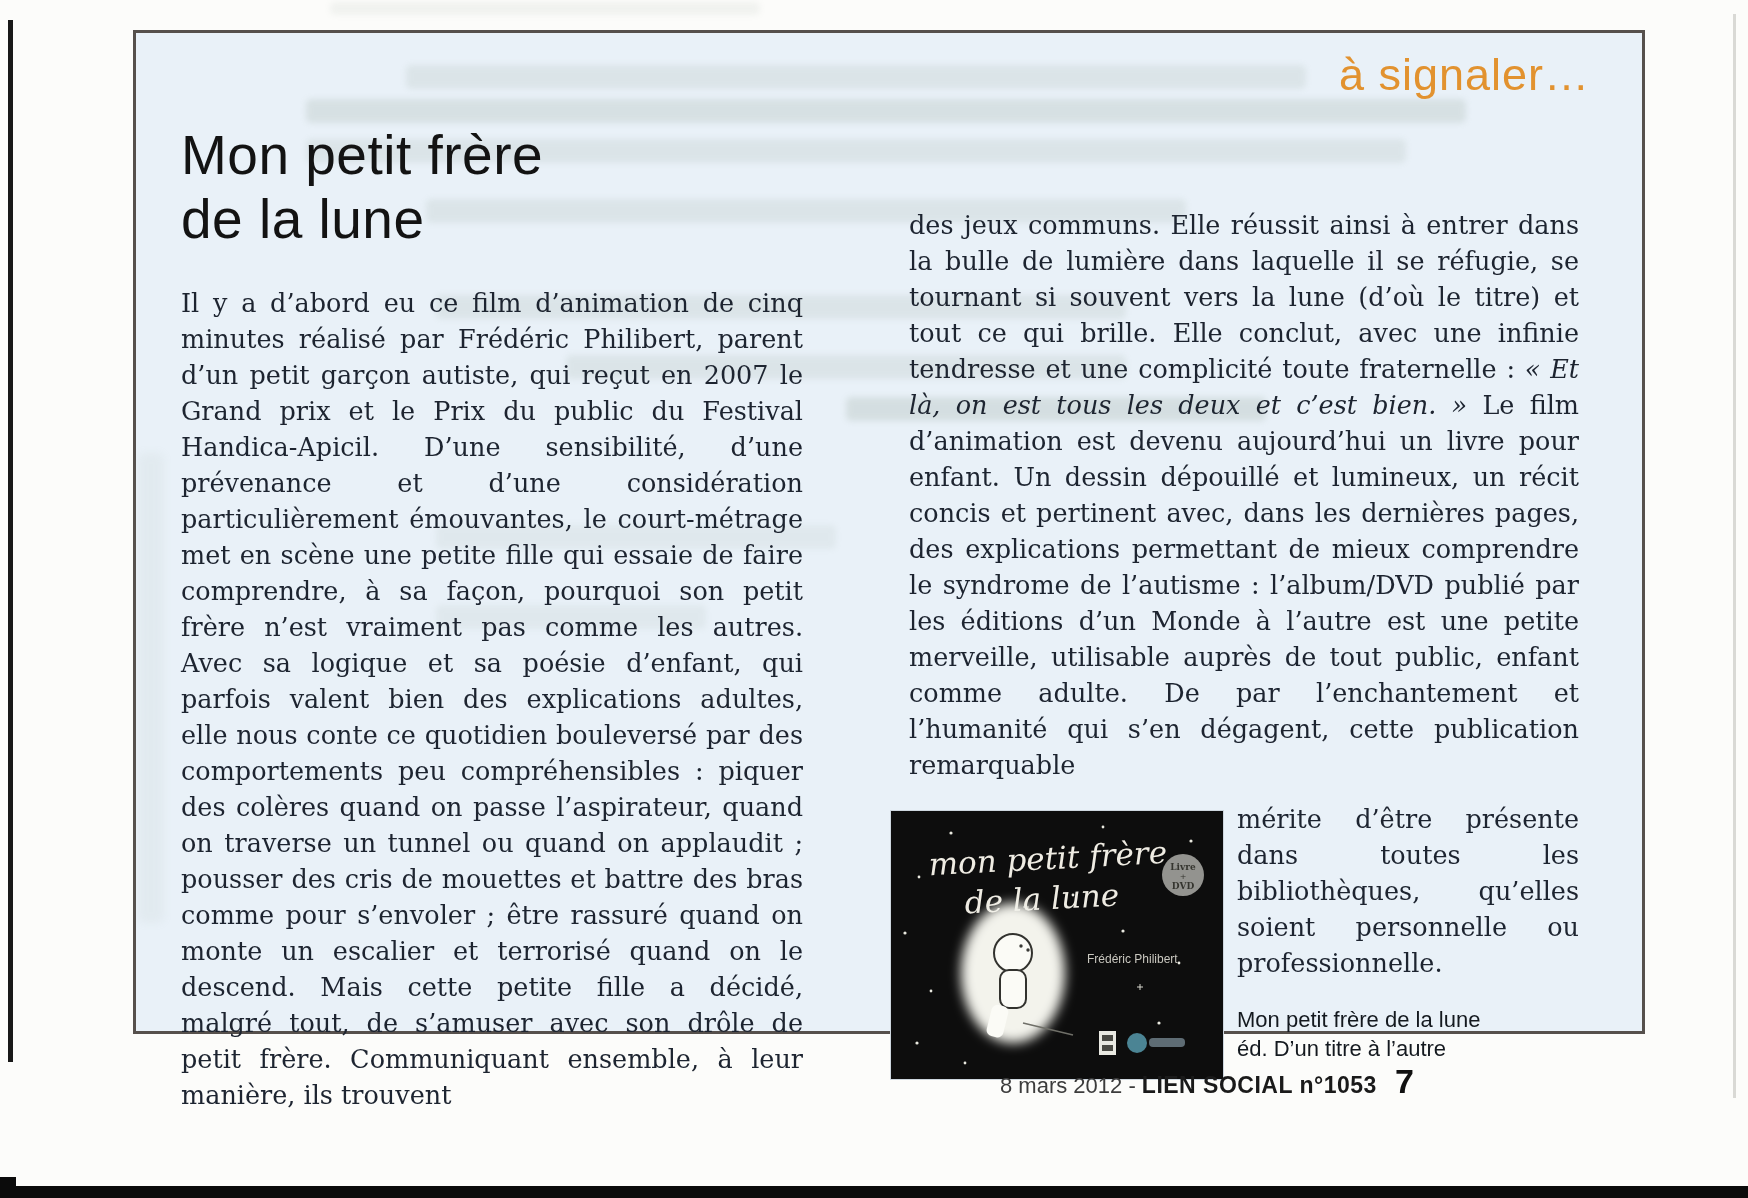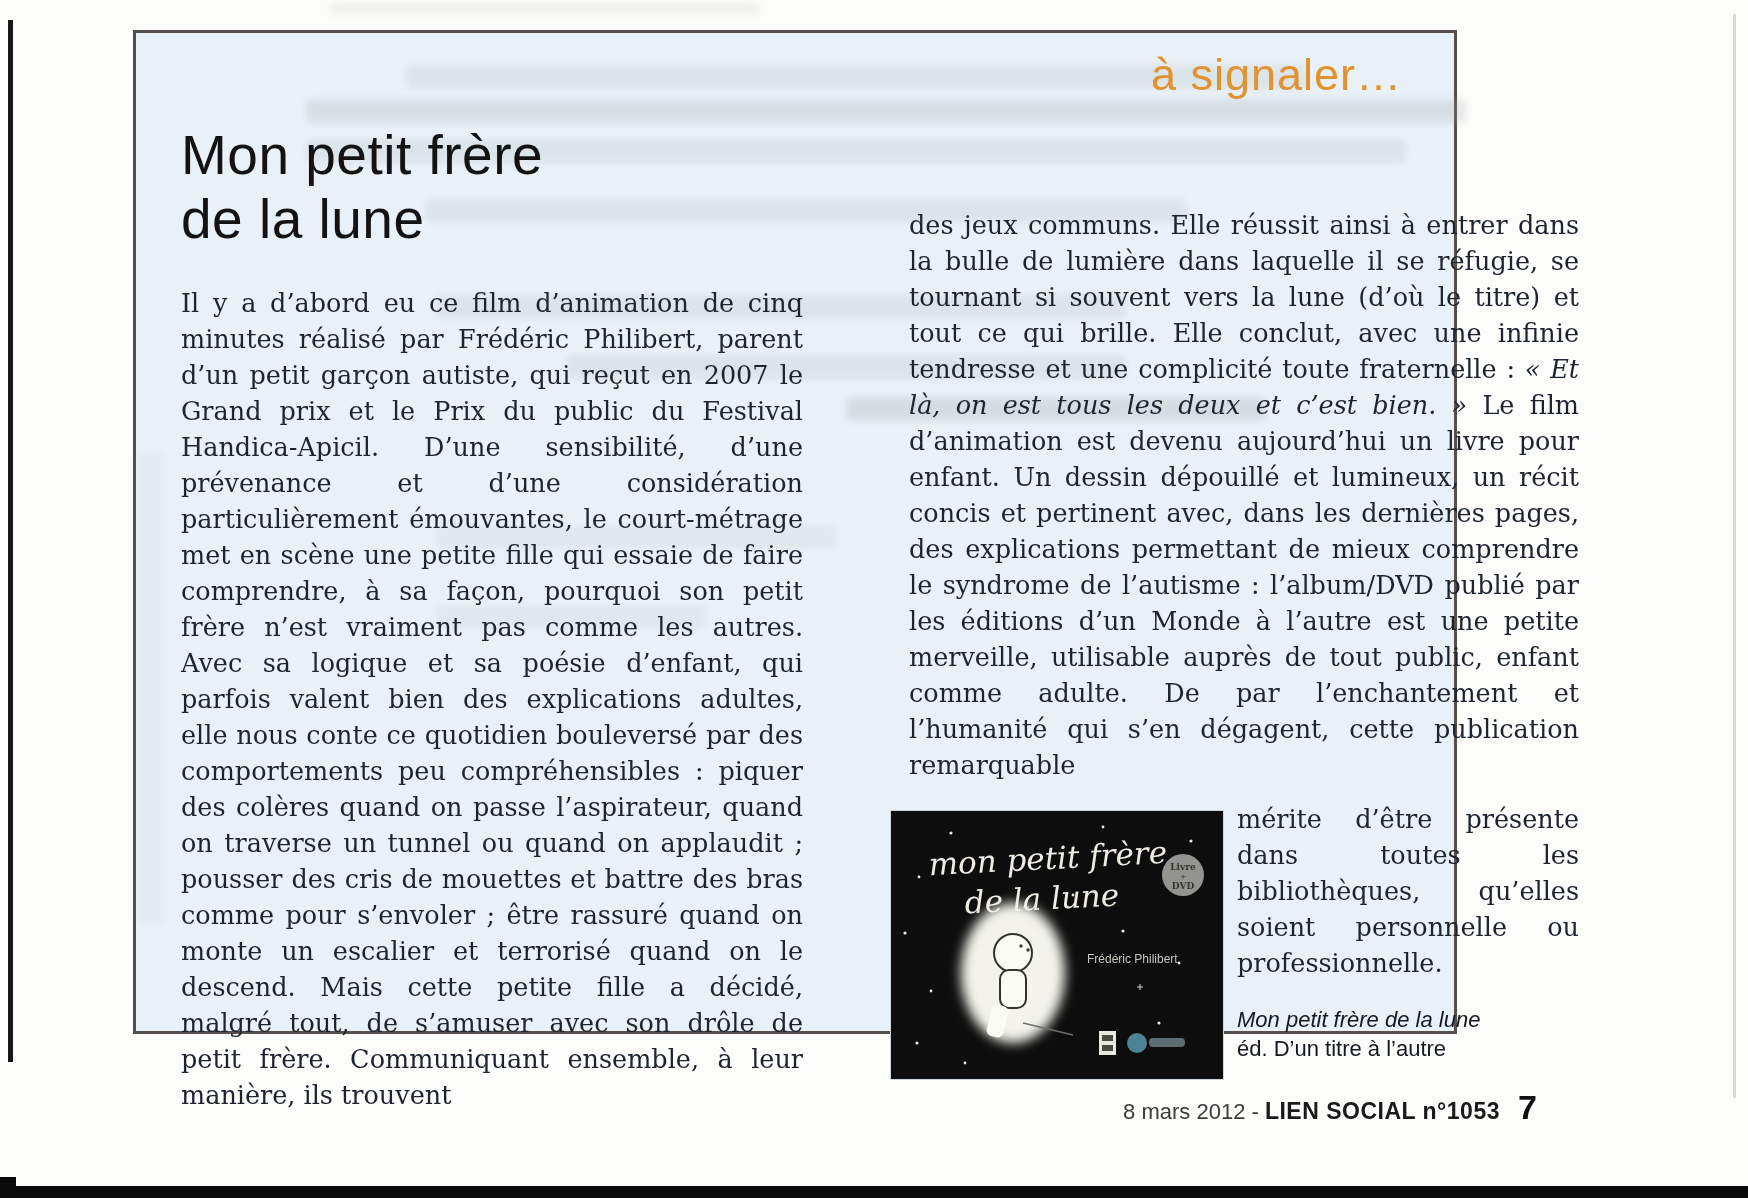--- a/index.html
+++ b/index.html
@@ -10,21 +10,21 @@
   }
   
   .scan-left-line   { position:absolute; left:8px;  top:20px;  width:5px;  height:1042px; background:#181818; }
   .scan-right-line  { position:absolute; left:1733px; top:14px; width:3px; height:1084px; background:#d9d9d5; }
   .scan-bottom-bar  { position:absolute; left:0; top:1186px; width:1748px; height:12px; background:#0b0b0b; }
   .scan-bottom-notch{ position:absolute; left:0; top:1177px; width:16px; height:11px; background:#0b0b0b; }
   .bleed { position:absolute; background:#8fa092; opacity:.15; filter:blur(3px); border-radius:5px; height:24px; }
 
   
   .article-box {
-    position:absolute; left:133px; top:30px; width:1324px; height:1004px;
+    position:absolute; left:133px; top:30px; width:1512px; height:1004px;
     background:#e9f1f8; border:3px solid #56504c; box-sizing:border-box;
   }
   .section-label {
     position:absolute; top:16px; right:52px;
     font-size:45px; letter-spacing:1px; color:#e2922f; font-weight:400;
   }
   .article-title {
     position:absolute; left:45px; top:90px;
     font-size:55px; line-height:64px; font-weight:500; color:#131313;
     letter-spacing:.5px;
@@ -43,24 +43,24 @@
   .wrap-zone { margin-top:0; }
   .book-cover {
     float:left; width:332px; height:268px; margin:10px 14px 4px 0;
     box-shadow:0 0 0 1px #cdd6de;
   }
   .caption {
     margin-top:24px;
     font-family:"Liberation Sans", sans-serif;
     font-size:22px; line-height:29px; color:#14191f; text-align:left;
   }
-  .caption .cap-title { font-style:italic; font-weight:500;padding-left:6px; }
+  .caption .cap-title { font-weight:500;padding-left:6px; }
 
   .footer {
-    position:absolute; left:1000px; top:1088px; width:660px; text-align:center;
+    position:absolute; left:1000px; top:1062px; width:660px; text-align:left;
     white-space:nowrap;
   }
   .footer-date { font-size:22px; color:#3c3c3c; }
   .footer-mag  { font-size:23px; font-weight:700; color:#1a1a1a; letter-spacing:.5px; }
   .footer-page { font-size:34px; font-weight:700; color:#101010; margin-left:18px; }
 </style>
 </head>
 <body>
 
 <div class="page">

